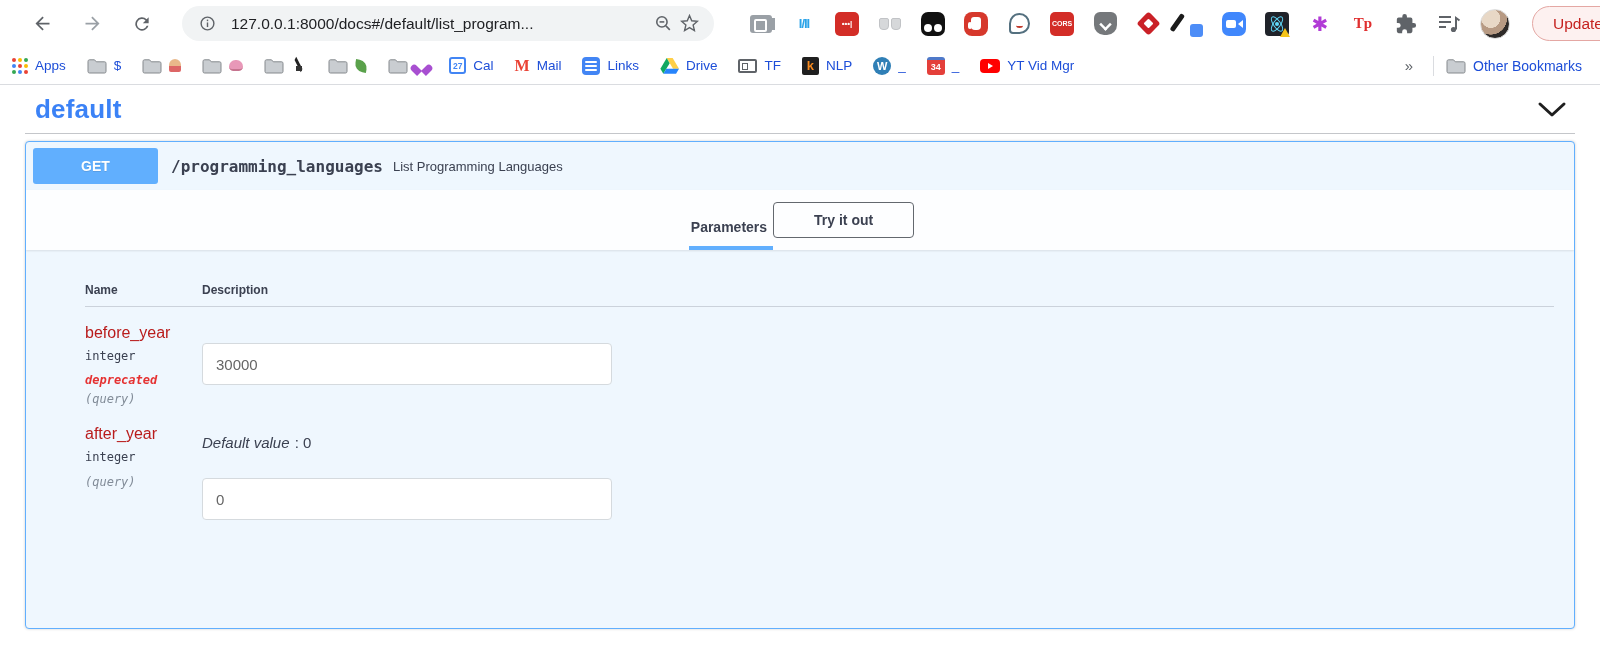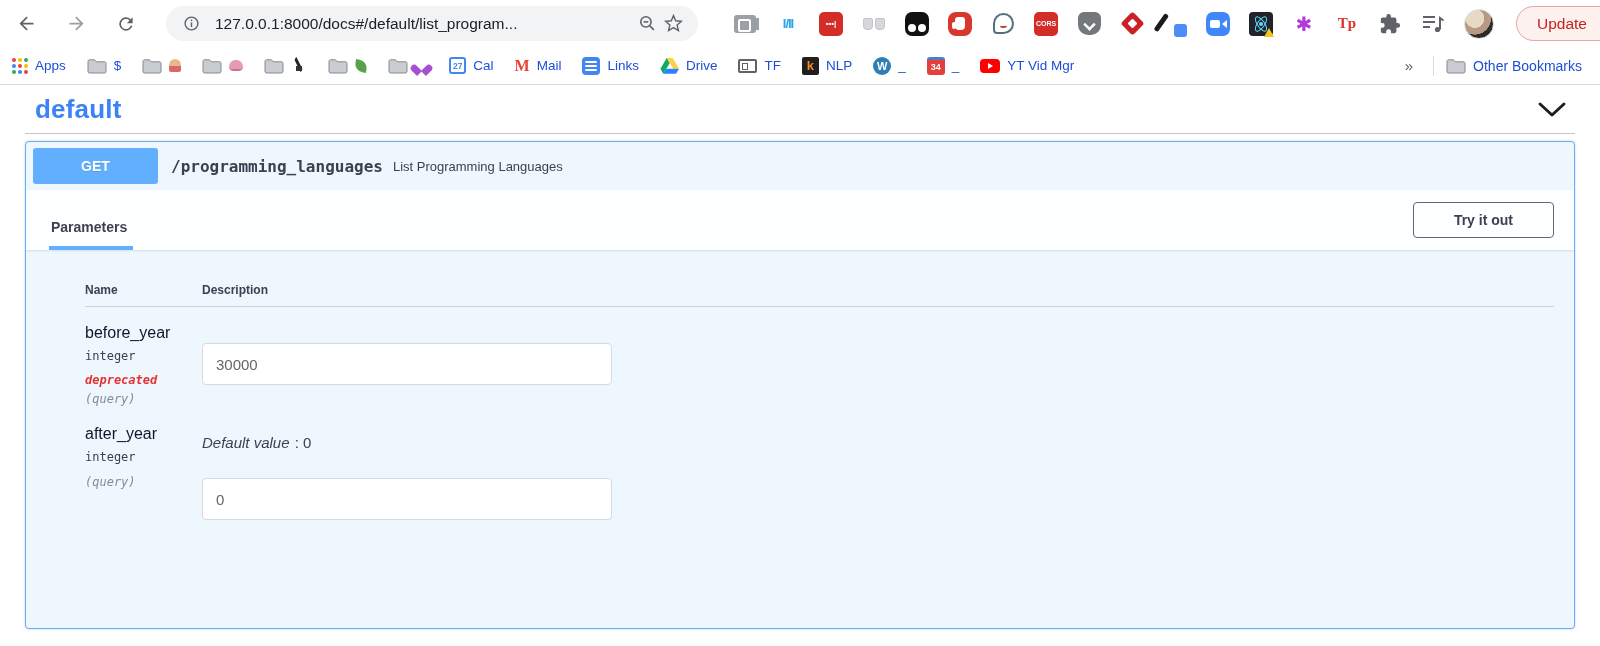--- a/index.html
+++ b/index.html
@@ -4,21 +4,21 @@
 <style>
   * { box-sizing: border-box; }
   html,body { margin:0; padding:0; }
   body {
     width:1600px; height:646px; overflow:hidden;
     background:#fff; font-family:"Liberation Sans", sans-serif;
     -webkit-font-smoothing:antialiased;
   }
 
   
-  .toolbar { height:47px; display:flex; align-items:center; padding:0 8px; background:#fff;gap:14px; }
+  .toolbar { height:47px; display:flex; align-items:center; padding:0 24px; background:#fff;gap:14px; }
   .nav-btn { width:36px; height:36px; border-radius:50%; display:flex; align-items:center; justify-content:center; flex:0 0 auto; }
   .omnibox {
     width:532px; height:35px; background:#f1f3f4; border-radius:18px;
     display:flex; align-items:center; padding:0 12px; margin-left:8px; flex:0 0 auto;
   }
   .omnibox .url {
     flex:1; border:0; background:transparent; outline:none;
     font-size:15.5px; color:#202124; font-family:"Liberation Sans",sans-serif;
     white-space:nowrap; overflow:hidden; margin-left:9px;
   }
@@ -112,36 +112,36 @@
   .op-summary { display:flex; align-items:center; padding:6px 7px; cursor:pointer; }
   .method-badge {
     background:#61affe; color:#fff; font-weight:bold; font-size:14px;
     border-radius:3px; width:125px; text-align:center; padding:10px 0;
     text-shadow:0 1px 0 rgba(0,0,0,.1); font-family:"Liberation Sans",sans-serif;
   }
   .op-path { font-family:"DejaVu Sans Mono",monospace; font-weight:bold; font-size:16px; color:#3b4151; margin:0 10px 0 13px; letter-spacing:0; }
   .op-desc { font-size:13px; color:#3b4151; }
 
   .section-header {
-    display:flex; justify-content:space-between; align-items:center;
+    display:flex; justify-content:center; align-items:center;
     background:rgba(255,255,255,.85); box-shadow:0 1px 2px rgba(0,0,0,.1);
     padding:0 20px; height:60px;
   }
   .tab-item { align-self:flex-end; font-size:14px; font-weight:bold; color:#3b4151; padding:0 6px 11px 2px; border-bottom:4px solid #61affe; margin-left:3px; }
   .try-btn {
     background:transparent; border:1.5px solid #63686e; border-radius:4px;
     color:#3b4151; font-weight:bold; font-size:14px; padding:9px 40px; cursor:pointer;
     font-family:"Liberation Sans",sans-serif;
   }
 
   .op-body { padding:20px 20px 0 25px;margin-left:34px; }
   .tbl-head { display:grid; grid-template-columns:117px 1fr; padding:13px 0 9px; border-bottom:1px solid rgba(59,65,81,.2); }
   .tbl-head div { font-size:12px; font-weight:bold; color:#3b4151; }
   .param-row { display:grid; grid-template-columns:117px 1fr; padding:17px 0 16px; }
-  .p-name { font-size:16px; color:#0f172a; }
+  .p-name { font-size:16px; color:#b91c1c; }
   .p-type { font-family:"DejaVu Sans Mono",monospace; font-size:12px; font-weight:normal; color:#3b4151; margin-top:7px; }
   .p-depr { font-family:"DejaVu Sans Mono",monospace; font-size:12px; font-weight:bold; font-style:italic; color:#e53131; margin-top:10px; }
   .p-in { font-family:"DejaVu Sans Mono",monospace; font-size:12px; font-style:italic; color:#828c98; margin-top:5px; }
   .p-default { font-size:15px; color:#3b4151; margin-top:19px; }
   .p-default i { margin-right:1px; }
   .p-input {
     display:block; margin-top:19px; width:410px; height:42px; border:1px solid #d5dade;
     border-radius:4px; background:#fff; padding:0 13px; font-size:15px; color:#666;
     font-family:"Liberation Sans",sans-serif; outline:none;
   }

